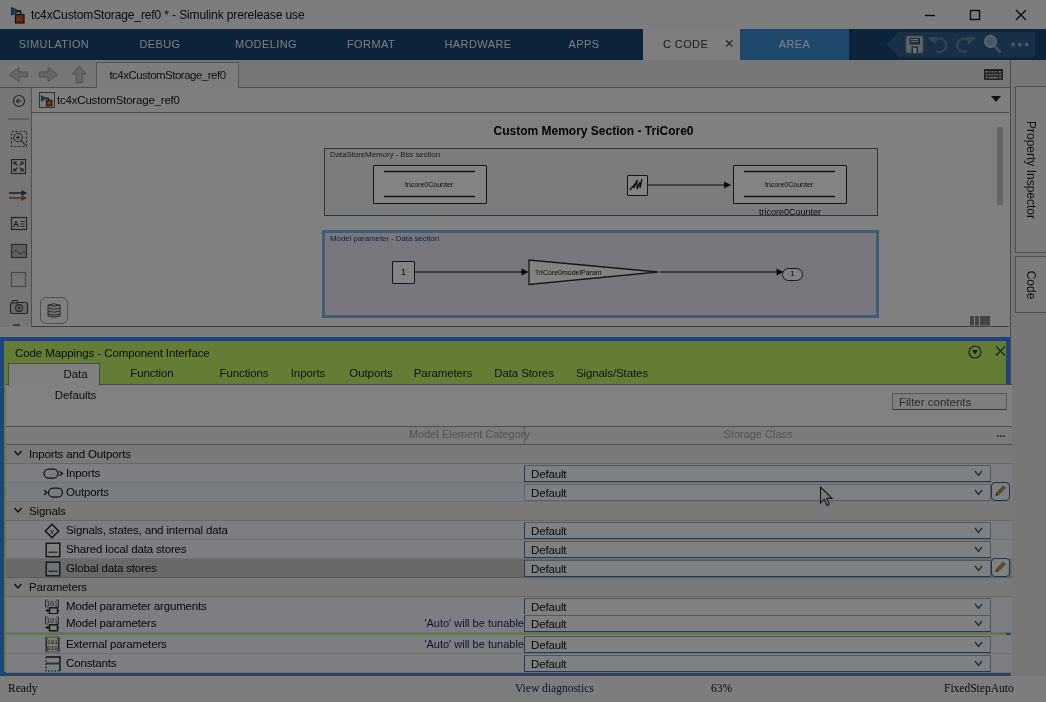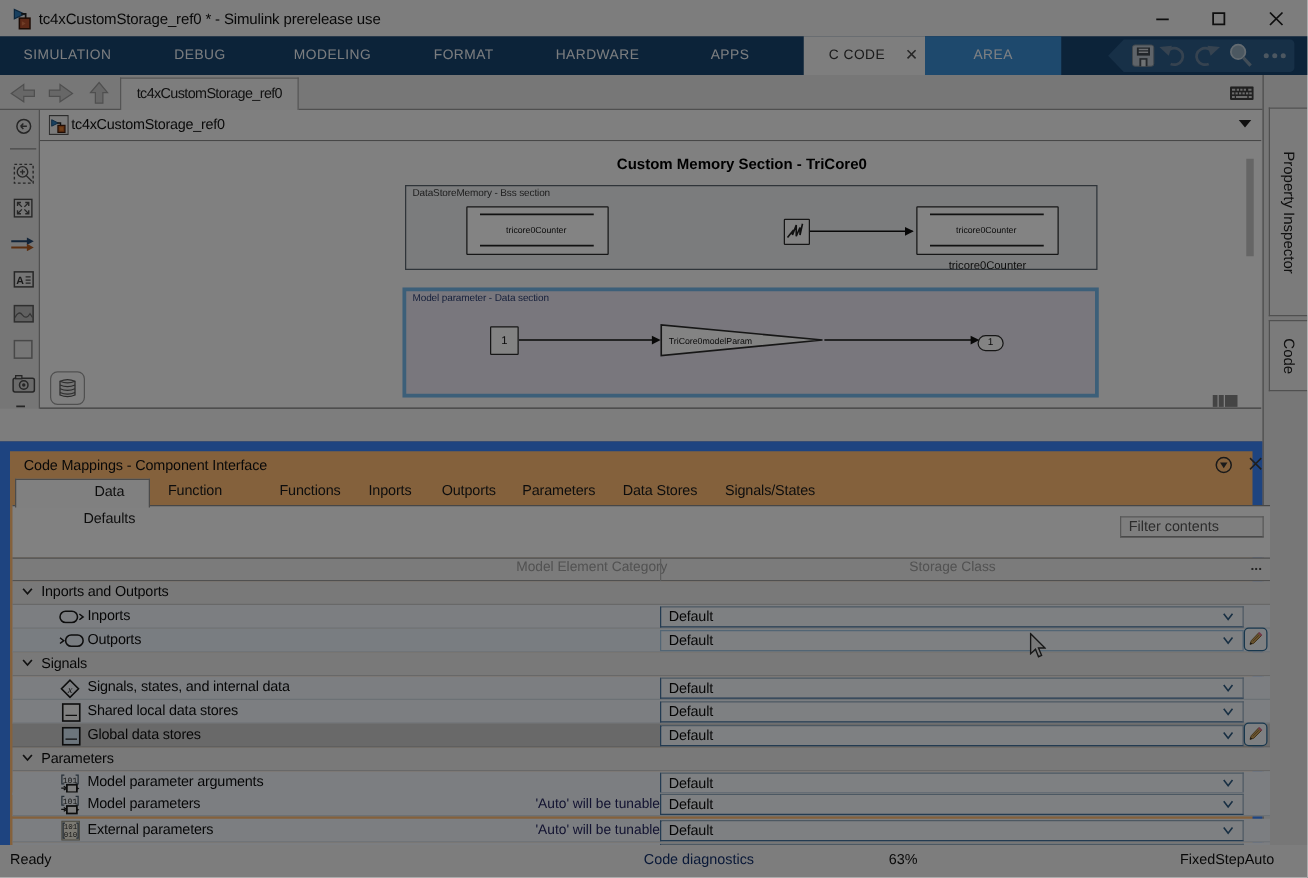--- a/index.html
+++ b/index.html
@@ -43,22 +43,22 @@
   #cvtitle{left:73px;top:11px;width:977px;text-align:center;font-size:12px;
            font-weight:bold;color:#000;}
   .group1{left:292px;top:35px;width:554px;height:68px;background:#eceef0;
           border:1px solid #5a646e;box-sizing:border-box;}
   .group2{left:290px;top:117px;width:557px;height:88px;background:#e8e5ef;
           border:3px solid #74b7e8;box-sizing:border-box;}
   .glabel{position:absolute;left:5px;top:1px;font-size:8px;color:#3a3a3a;letter-spacing:-0.1px;}
   .blk{position:absolute;background:#fcfcfc;border:1.4px solid #2b2b2b;
        box-sizing:border-box;border-radius:1px;}
   
-  #panel{left:0;top:337px;width:1010px;height:339px;background:#fdba74;
-         border:8px solid #3b82f6;box-sizing:border-box;margin-top:16px;}
+  #panel{left:0;top:337px;width:1010px;height:339px;background:#bef264;
+         border:4px solid #3b82f6;box-sizing:border-box;}
   #ptitle{left:11px;top:6px;font-size:11.5px;letter-spacing:-0.1px;color:#111;}
   .ptab{position:absolute;top:22px;height:21px;line-height:21px;font-size:11.5px;letter-spacing:-0.1px;
         color:#1a1a1a;text-align:center;}
   #filterrow{left:2px;top:43px;width:1006px;height:42px;background:#f7f7f7;
              border-top:1px solid #888;box-sizing:border-box;}
   #filterbox{left:888px;top:52px;width:115px;height:17px;border:1px solid #a8a8a8;border-bottom:1px solid #6e6e6e;
              background:#f2f2f2;font-size:11.5px;color:#555;line-height:17px;
              padding-left:6px;box-sizing:border-box;}
   #thead{left:2px;top:85px;width:1006px;height:19px;background:#ebebeb;
          border-top:1px solid #999;border-bottom:1px solid #999;box-sizing:border-box;}
@@ -68,21 +68,21 @@
   .grow{background:#e9e9e9;border-bottom:1px solid #c8c8c8;}
   .irow{background:#edf2f8;border-bottom:1px solid #d0d8e0;}
   .rlabel{position:absolute;left:60px;top:0;font-size:11.5px;letter-spacing:-0.15px;color:#0d0d0d;line-height:19px;}
   .glab{position:absolute;left:23px;top:0;font-size:11.5px;letter-spacing:-0.15px;color:#0d0d0d;line-height:19px;}
   .chev{position:absolute;left:7px;top:3px;width:10px;height:10px;}
   .ddl{position:absolute;left:518px;top:1px;width:467px;height:17px;
        background:#f2f6fa;border:1px solid #93a9bd;border-bottom:1.6px solid #44719c;border-left:1.4px solid #44719c;box-sizing:border-box;}
   .ddl span{position:absolute;left:6px;top:1px;font-size:11.5px;letter-spacing:-0.15px;color:#0d0d0d;line-height:15px;}
   .auto{position:absolute;right:488px;top:0;font-size:11px;color:#26265e;line-height:19px;}
   
-  #status{left:0;top:676px;width:1046px;height:26px;background:#efefef;}
+  #status{left:0;top:676px;width:1046px;height:26px;background:#efefef;font-family:Liberation Serif, serif;}
   #status div{position:absolute;top:6px;font-size:11.5px;color:#111;}
 </style>
 </head>
 <body>
 
 <div class="abs" id="titlebar">
   <svg class="abs" style="left:10px;top:6px" width="17" height="19" viewBox="0 0 17 19">
     <path d="M1.5 1.5 L1.5 9 L9.5 5.2 Z" fill="#2e7cb8" stroke="#174a75" stroke-width="1"></path>
     <path d="M7 5 L10.5 5 L10.5 9.5" fill="none" stroke="#222" stroke-width="1.4"></path>
     <rect x="5.5" y="8.5" width="8.5" height="8.5" fill="#b34f2c" stroke="#3a1a0c" stroke-width="1.2"></rect>
@@ -302,21 +302,21 @@
   <div class="abs" style="left:965px;top:14px;width:6px;height:78px;background:#c2c2c2;"></div>
 </div>
 
 <div class="abs" id="panel">
   <div class="abs" id="ptitle">Code Mappings - Component Interface</div>
   <svg class="abs" style="left:964px;top:4px" width="42" height="14" viewBox="0 0 42 14">
     <circle cx="7" cy="7" r="6" fill="none" stroke="#333" stroke-width="1.2"></circle>
     <path d="M4 5 L7 9.5 L10 5 Z" fill="#333"></path>
     <path d="M28 1.5 l9 9 M37 1.5 l-9 9" stroke="#3d3d3d" stroke-width="1.25"></path>
   </svg>
-  <div class="ptab" id="seltab" style="left:4px;width:108px;height:23px;background:#f5f5f5;
+  <div class="ptab" id="seltab" style="left:4px;width:92px;height:23px;background:#f5f5f5;
        border:1px solid #909090;border-bottom:none;box-sizing:border-box;z-index:5;padding-left:43px;">Data Defaults</div>
   <div class="ptab" style="left:100px;width:96px;">Function Constants</div>
   <div class="ptab" style="left:210px;width:60px;">Functions</div>
   <div class="ptab" style="left:281px;width:46px;">Inports</div>
   <div class="ptab" style="left:340px;width:54px;">Outports</div>
   <div class="ptab" style="left:406px;width:66px;">Parameters</div>
   <div class="ptab" style="left:486px;width:68px;">Data Stores</div>
   <div class="ptab" style="left:566px;width:84px;">Signals/States</div>
   <div class="abs" id="filterrow"></div>
   <div class="abs" id="filterbox">Filter contents</div>
@@ -491,18 +491,18 @@
     </div>
   </div>
 
   <svg class="abs" style="left:815px;top:145px;z-index:50" width="14" height="22" viewBox="0 0 14 22">
     <path d="M1.5 1 L1.5 17 L5.4 13.4 L7.8 19.4 L10.3 18.3 L7.8 12.4 L13 12.4 Z" fill="#e9e9e9" stroke="#2d2d2d" stroke-width="1.1"></path>
   </svg>
 </div>
 
 <div class="abs" id="status">
   <div style="left:8px;">Ready</div>
-  <div style="left:515px;color:#14306b;">Code diagnostics</div>
+  <div style="left:515px;color:#14306b;">View diagnostics</div>
   <div style="left:711px;">63%</div>
   <div style="left:944px;">FixedStepAuto</div>
 
 </div>
 <div id="dim"></div>
 
 </body></html>

